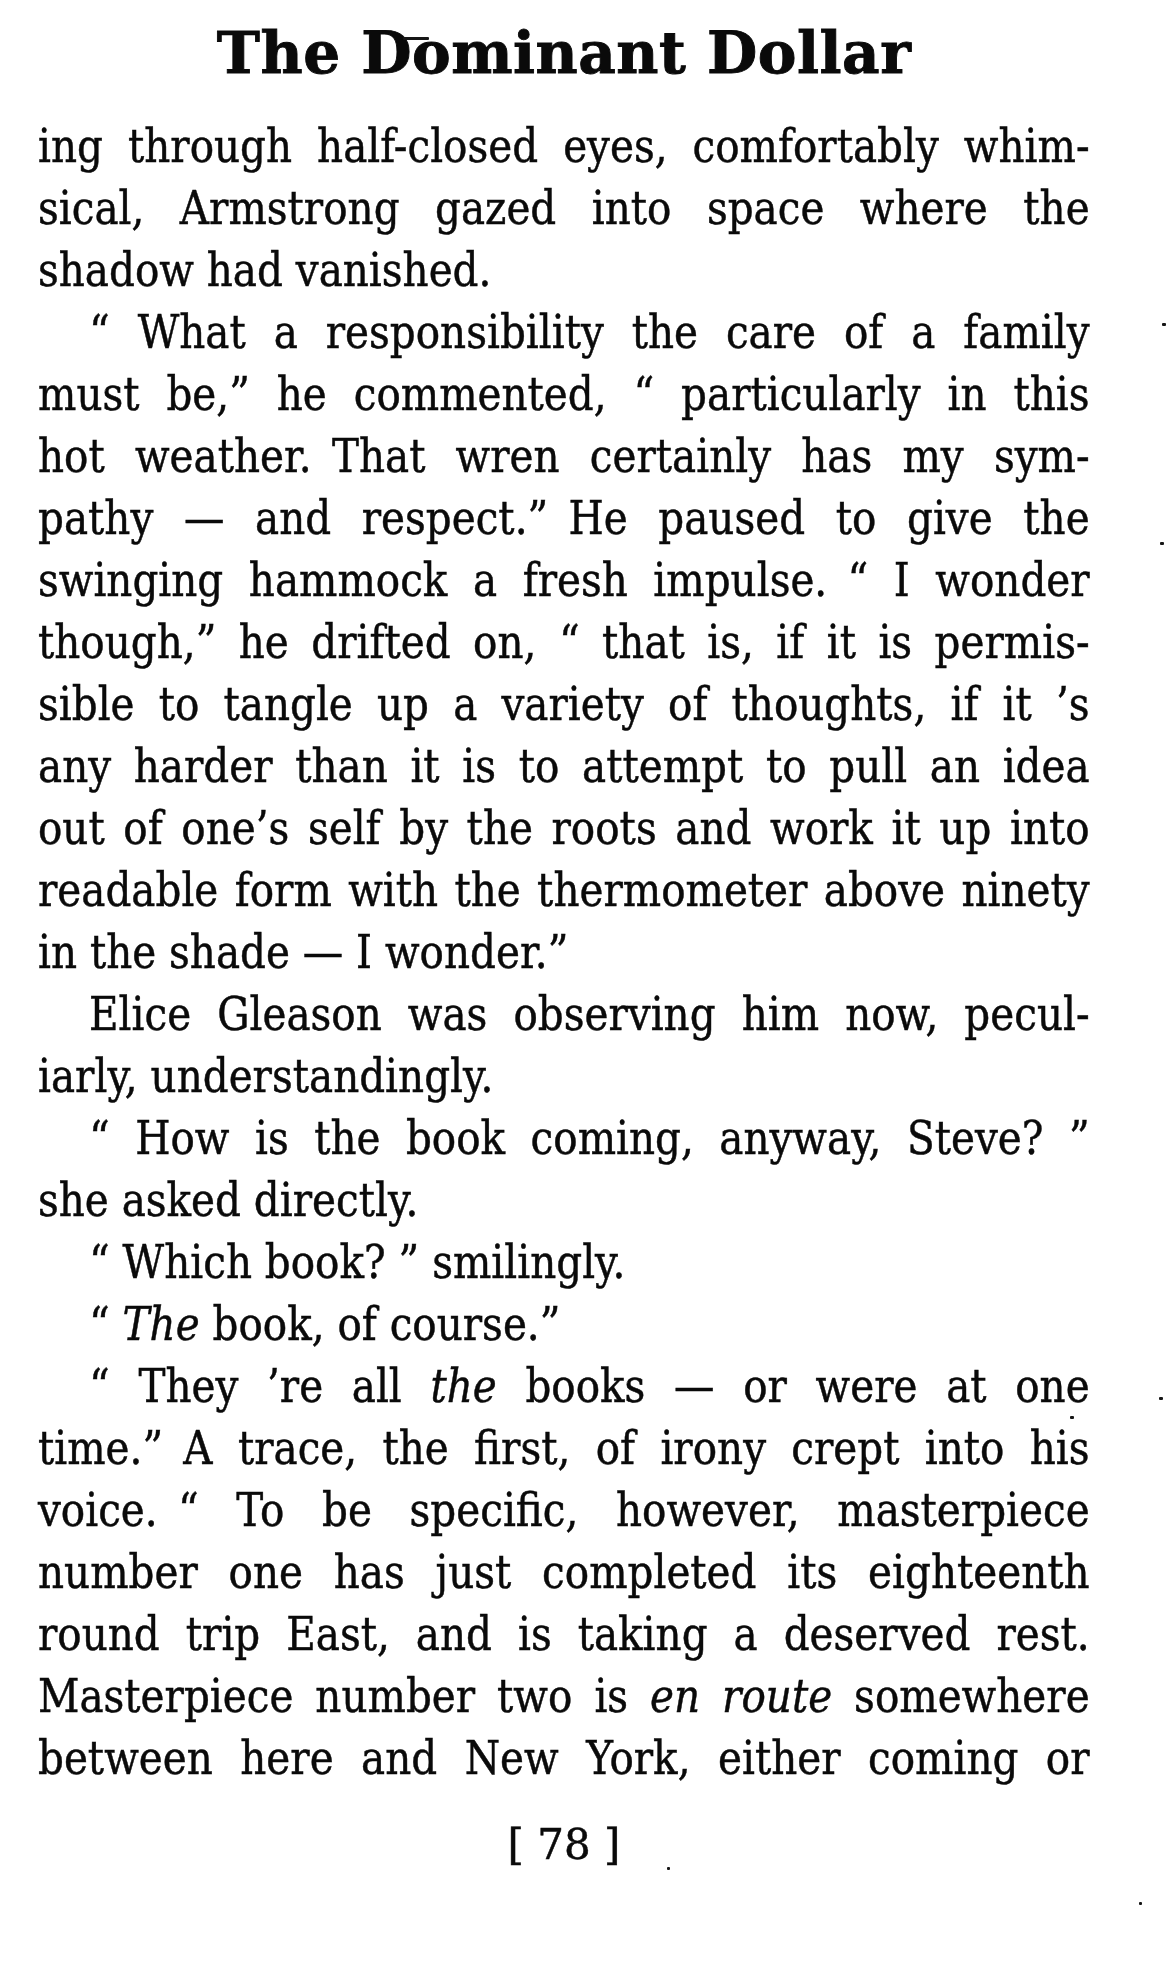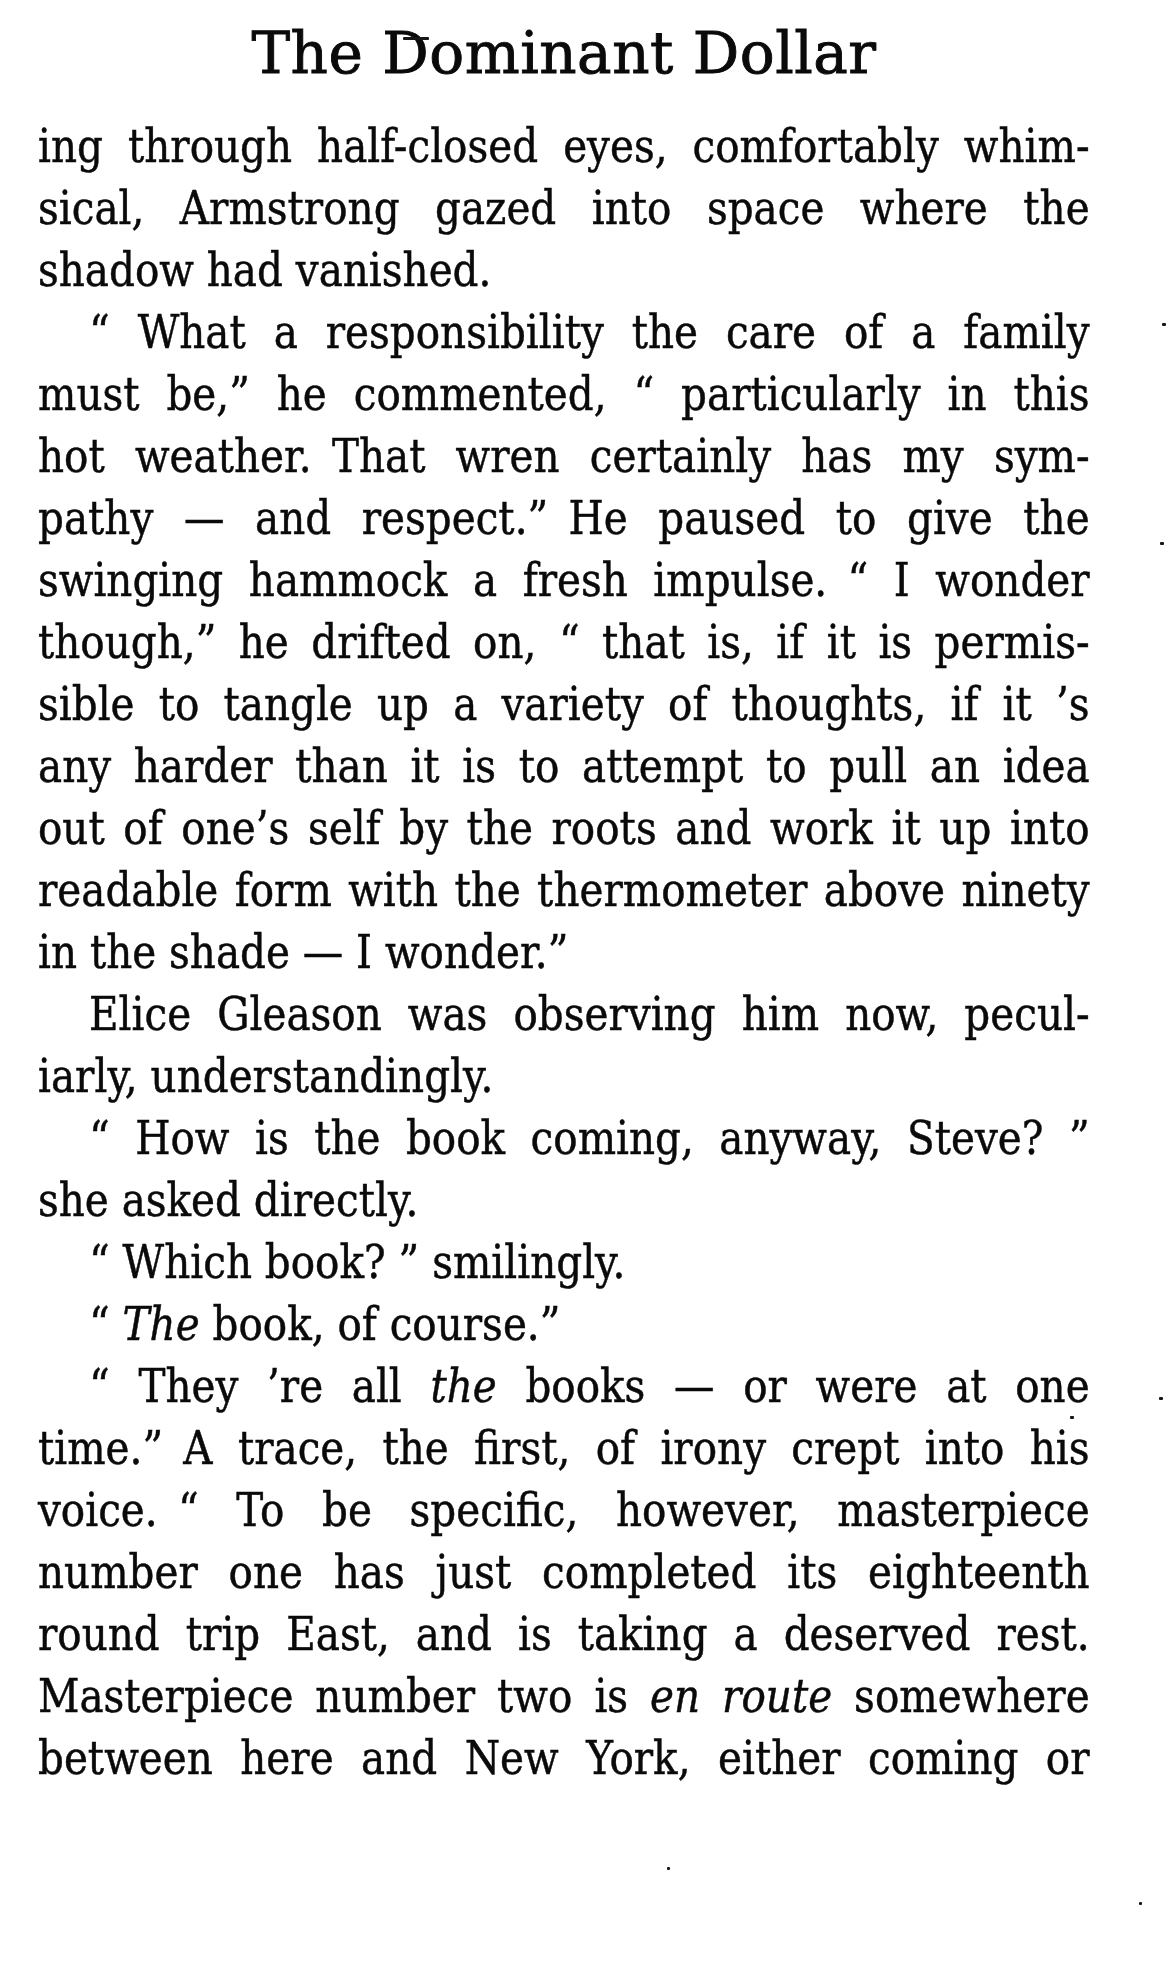--- a/index.html
+++ b/index.html
@@ -17,21 +17,21 @@
     box-sizing: border-box;
     padding-top: 16px;
     color: #0a0a0a;
     font-family: "DejaVu Serif", "Liberation Serif", serif;
   }
   .title {
     margin: 0 0 0 38px;
     width: 1052px;
     font-size: 58px;
     line-height: 74px;
-    font-weight: normal;
+    font-weight: bold;
     text-align: center;
     letter-spacing: 0.5px;
     -webkit-text-stroke: 0.9px #0a0a0a;
     white-space: nowrap;
   }
   .body-lines {
     margin-left: 38px;
     margin-top: 25px;
     width: 1195px;
     transform: scaleX(0.88);
@@ -100,20 +100,21 @@
       <div class="line ind"><span>“ </span><span class="it">The</span><span> book, of course.”</span></div>
       <div class="line j ind"><span>“ They ’re all </span><span class="it">the</span><span> books — or were at one</span></div>
       <div class="line j"><span>time.” A trace, the first, of irony crept into his</span></div>
       <div class="line j"><span>voice. “ To be specific, however, masterpiece</span></div>
       <div class="line j"><span>number one has just completed its eighteenth</span></div>
       <div class="line j"><span>round trip East, and is taking a deserved rest.</span></div>
       <div class="line j"><span>Masterpiece number two is </span><span class="it">en route</span><span> somewhere</span></div>
       <div class="line j"><span>between here and New York, either coming or</span></div>
     </div>
 
+  <div class="page-number">[ 78 ]</div>
 <div class="speck" style="left: 403px; top: 37px; width: 26px; height: 3px;"></div>
     <div class="speck" style="left: 1162px; top: 323px; width: 4px; height: 3px;"></div>
     <div class="speck" style="left: 1160px; top: 542px; width: 4px; height: 3px;"></div>
     <div class="speck" style="left: 1159px; top: 1397px; width: 4px; height: 3px;"></div>
     <div class="speck" style="left: 1070px; top: 1416px; width: 4px; height: 3px;"></div>
     <div class="speck" style="left: 667px; top: 1867px; width: 3px; height: 3px;"></div>
     <div class="speck" style="left: 1139px; top: 1902px; width: 3px; height: 3px;"></div>
   </div>
 
 </body></html>

